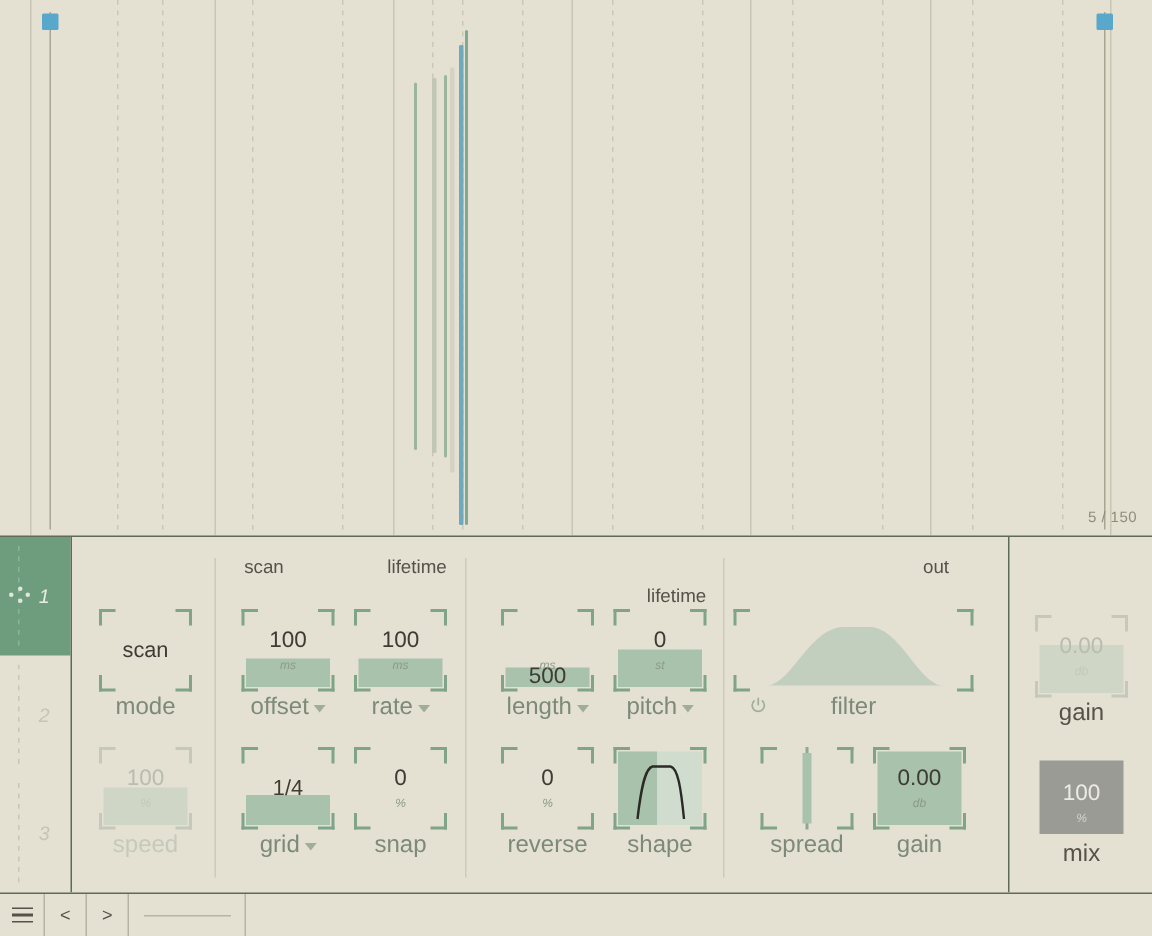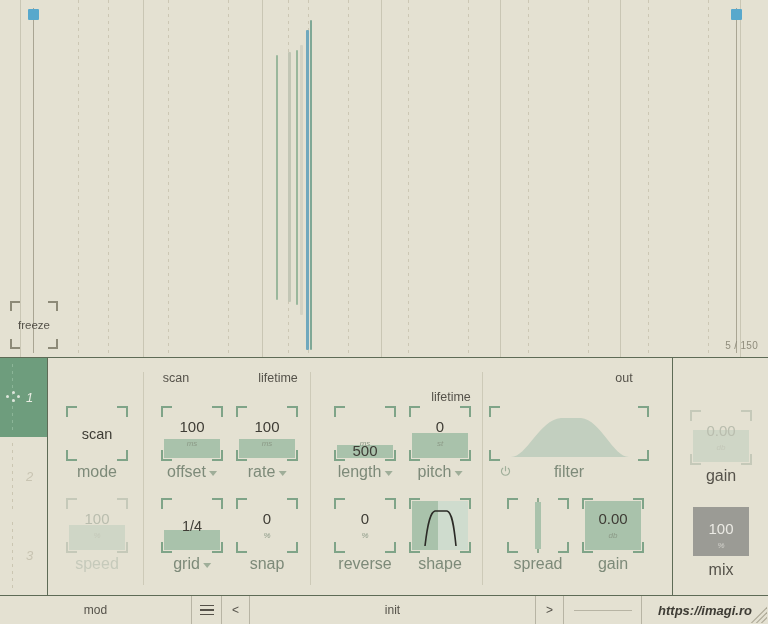--- a/index.html
+++ b/index.html
@@ -294,27 +294,20 @@
         <div class="grain-line" style="left: 306px; top: 30px; height: 320px; width: 3px; background: rgb(112, 168, 189);"></div>
         <div class="grain-line" style="left: 310px; top: 20px; height: 330px; width: 2px; background: rgb(127, 168, 150);"></div>
       </div>
     <div id="playhead-layer">
         <div class="playhead" style="left: 33px; top: 8px; height: 345px;"></div>
         <div class="playhead-handle" style="left: 28px; top: 9px; background: rgb(88, 168, 204);"></div>
         <div class="playhead" style="left: 736px; top: 8px; height: 345px;"></div>
         <div class="playhead-handle" style="left: 731px; top: 9px; background: rgb(88, 168, 204);"></div>
       </div>
 
-    <div class="freeze-box">
-      <span class="brk tl"></span>
-      <span class="brk tr"></span>
-      <span class="brk bl"></span>
-      <span class="brk br"></span>
-      <span class="freeze-label">freeze</span>
-    </div>
 
     <div class="wave-counter">5 / 150</div>
   </div>
 
   <div id="panel">
 
     <div id="layer-rail">
         <div class="layer-slot active">
           <div class="rail-dots"></div>
           <div class="drag-icon">
@@ -527,45 +520,31 @@
             <div class="fill" style="height: 49px; background: rgb(155, 155, 149);"></div>
             <div class="val" style="top: 16px; color: rgb(235, 234, 228);">100</div>
             <div class="unit" style="top: 37px; color: rgb(212, 211, 205);">%</div>
           </div>
           <div class="cap" style="color: rgb(85, 82, 74);">mix</div>
         </div>
       </div>
   </div>
 
   <div id="bottombar">
-    <div class="bb-seg" id="bb-mod">
-      <span>mod</span>
-    </div>
     <div class="bb-seg" id="bb-menu">
       <span class="ham">
         <i style="top:0"></i>
           <i style="top:4.7px"></i>
           <i style="top:9.4px"></i>
       </span>
     </div>
     <div class="bb-seg" id="bb-prev">
       <span>&lt;</span>
     </div>
-    <div class="bb-seg" id="bb-init">
-      <span>init</span>
-    </div>
     <div class="bb-seg" id="bb-next">
       <span>&gt;</span>
     </div>
     <div class="bb-seg" id="bb-slider">
       <span class="slider-track"></span>
     </div>
-    <div class="bb-seg last" id="bb-url">
-      <span>https://imagi.ro</span>
-      <span class="grip">
-        <i style="left:4px; top:20px"></i>
-        <i style="left:9px; top:20px"></i>
-        <i style="left:14px; top:20px"></i>
-      </span>
-    </div>
   </div>
 
 </div>
 
 </body></html>

